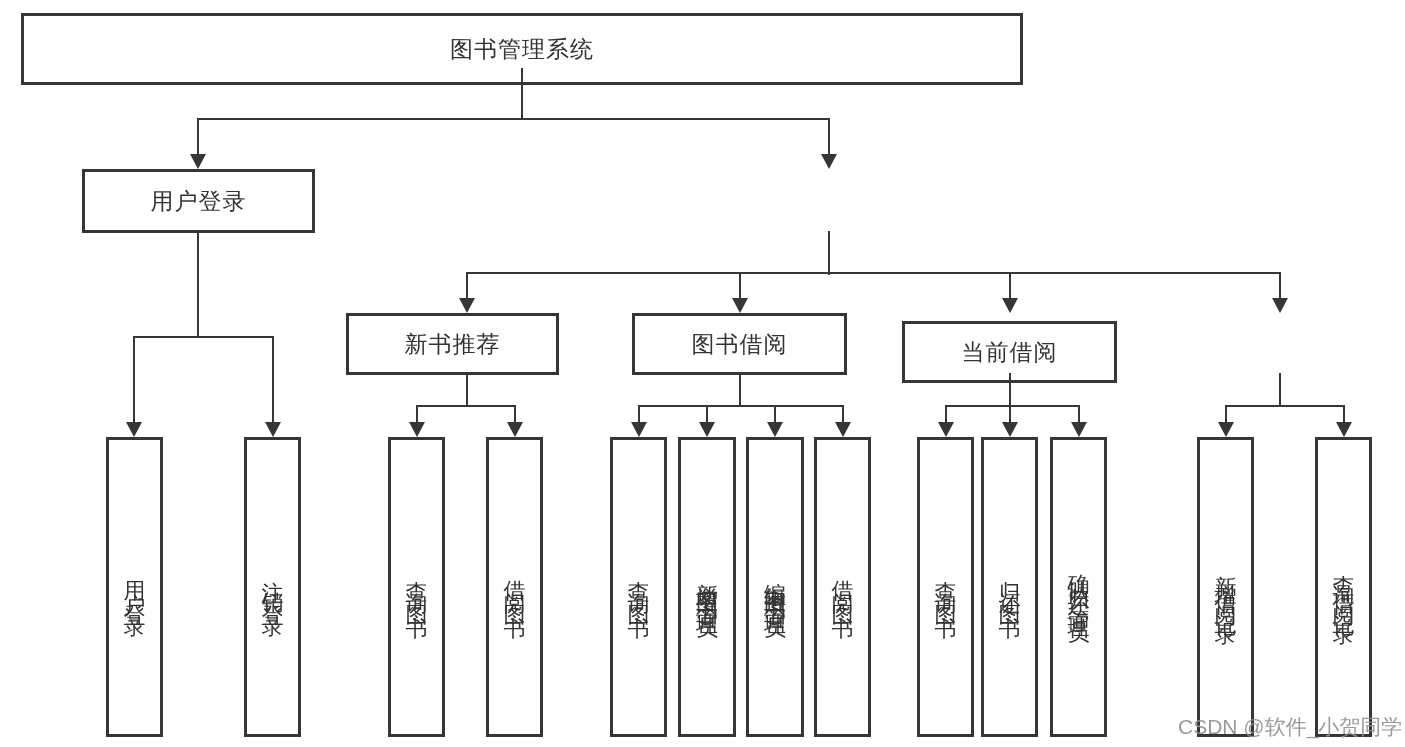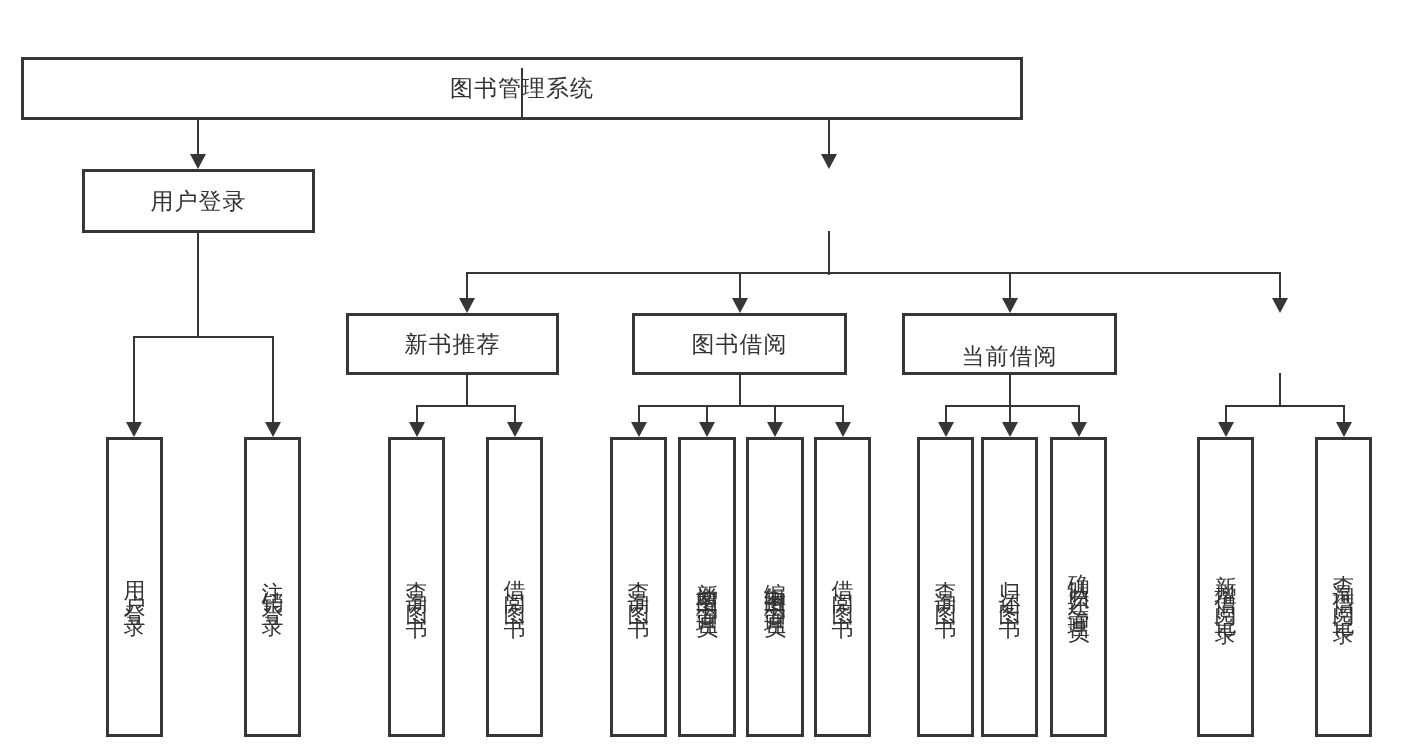--- a/index.html
+++ b/index.html
@@ -31,21 +31,21 @@
   .watermark{
     position:absolute;left:1178px;top:713px;font-size:21px;color:rgba(145,145,145,0.92);
     z-index:5;white-space:nowrap;
   }
 </style>
 </head>
 <body>
 
 <div class="canvas">
 
-  <div class="box hbox" style="left:21px;top:13px;width:1002px;height:63px;margin-top:44px;">
+  <div class="box hbox" style="left:21px;top:13px;width:1002px;height:72px;">
     <span>图书管理系统</span>
   </div>
 
   <div class="vline" style="left:521px;top:68px;height:52px;"></div>
   <div class="hline" style="left:197px;top:118px;width:633px;"></div>
   <div class="arrow" style="left:197px;top:118px;height:36px;"></div>
   <div class="arrow" style="left:828px;top:118px;height:36px;"></div>
 
   <div class="box hbox" style="left:82px;top:169px;width:233px;height:64px;">
     <span>用户登录</span>
@@ -62,21 +62,21 @@
   <div class="arrow" style="left:739px;top:272px;height:26px;"></div>
   <div class="arrow" style="left:1009px;top:272px;height:26px;"></div>
   <div class="arrow" style="left:1279px;top:272px;height:26px;"></div>
 
   <div class="box hbox" style="left:346px;top:313px;width:213px;height:62px;">
     <span>新书推荐</span>
   </div>
   <div class="box hbox" style="left:632px;top:313px;width:215px;height:62px;">
     <span>图书借阅</span>
   </div>
-  <div class="box hbox" style="left:902px;top:313px;width:215px;height:62px;align-items:flex-end;">
+  <div class="box hbox" style="left:902px;top:321px;width:215px;height:62px;">
     <span>当前借阅</span>
   </div>
 
   <div class="vline" style="left:466px;top:373px;height:34px;"></div>
   <div class="hline" style="left:416px;top:405px;width:100px;"></div>
   <div class="arrow" style="left:416px;top:405px;height:17px;"></div>
   <div class="arrow" style="left:514px;top:405px;height:17px;"></div>
 
   <div class="vline" style="left:739px;top:373px;height:34px;"></div>
   <div class="hline" style="left:638px;top:405px;width:206px;"></div>
@@ -133,14 +133,15 @@
     <span>确认归还（管理员）</span>
   </div>
 
   <div class="box vbox vs6" style="left:1197px;top:437px;width:57px;height:300px;">
     <span>新增借阅记录</span>
   </div>
   <div class="box vbox vs6" style="left:1315px;top:437px;width:57px;height:300px;">
     <span>查询借阅记录</span>
   </div>
 
+  <div class="watermark">CSDN @软件_小贺同学</div>
 
 </div>
 
 </body></html>

